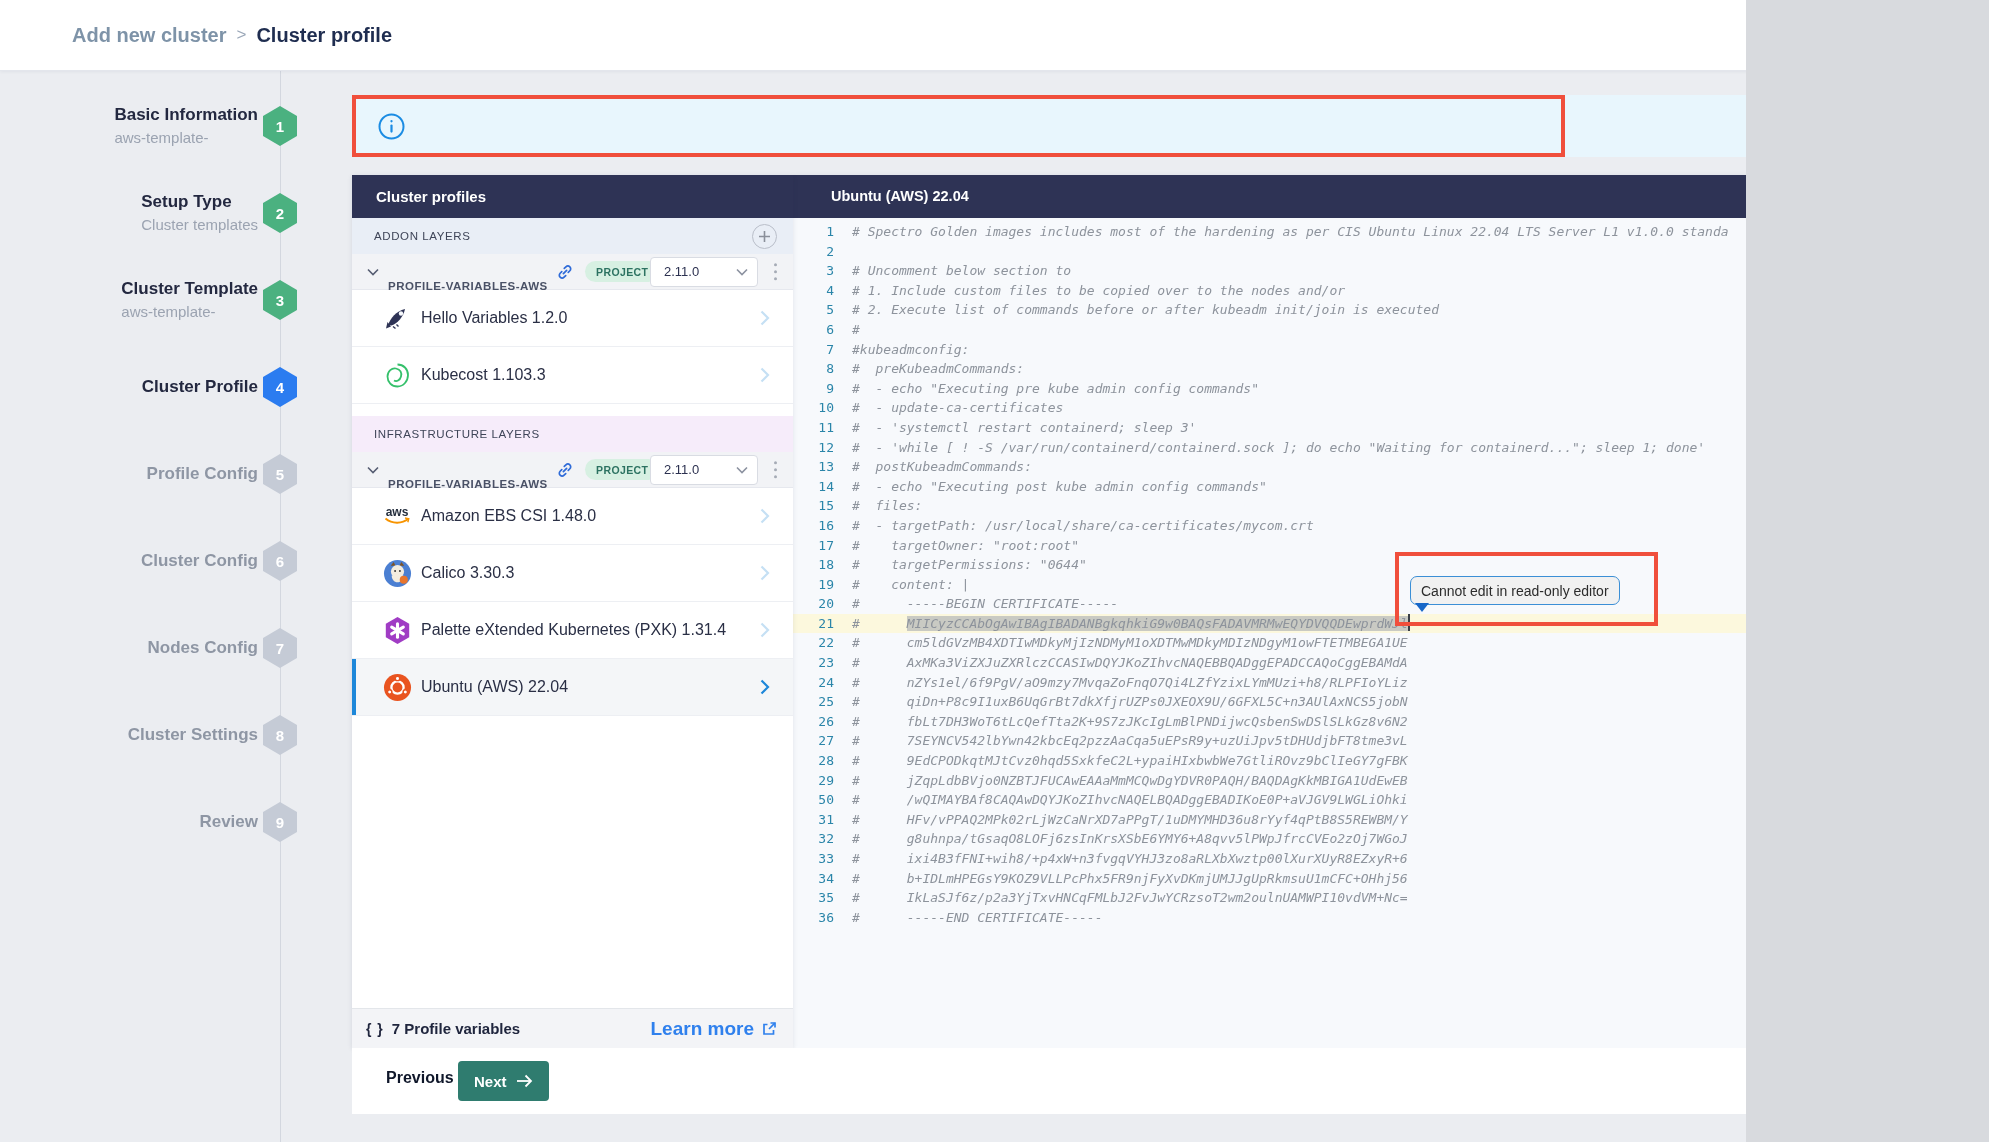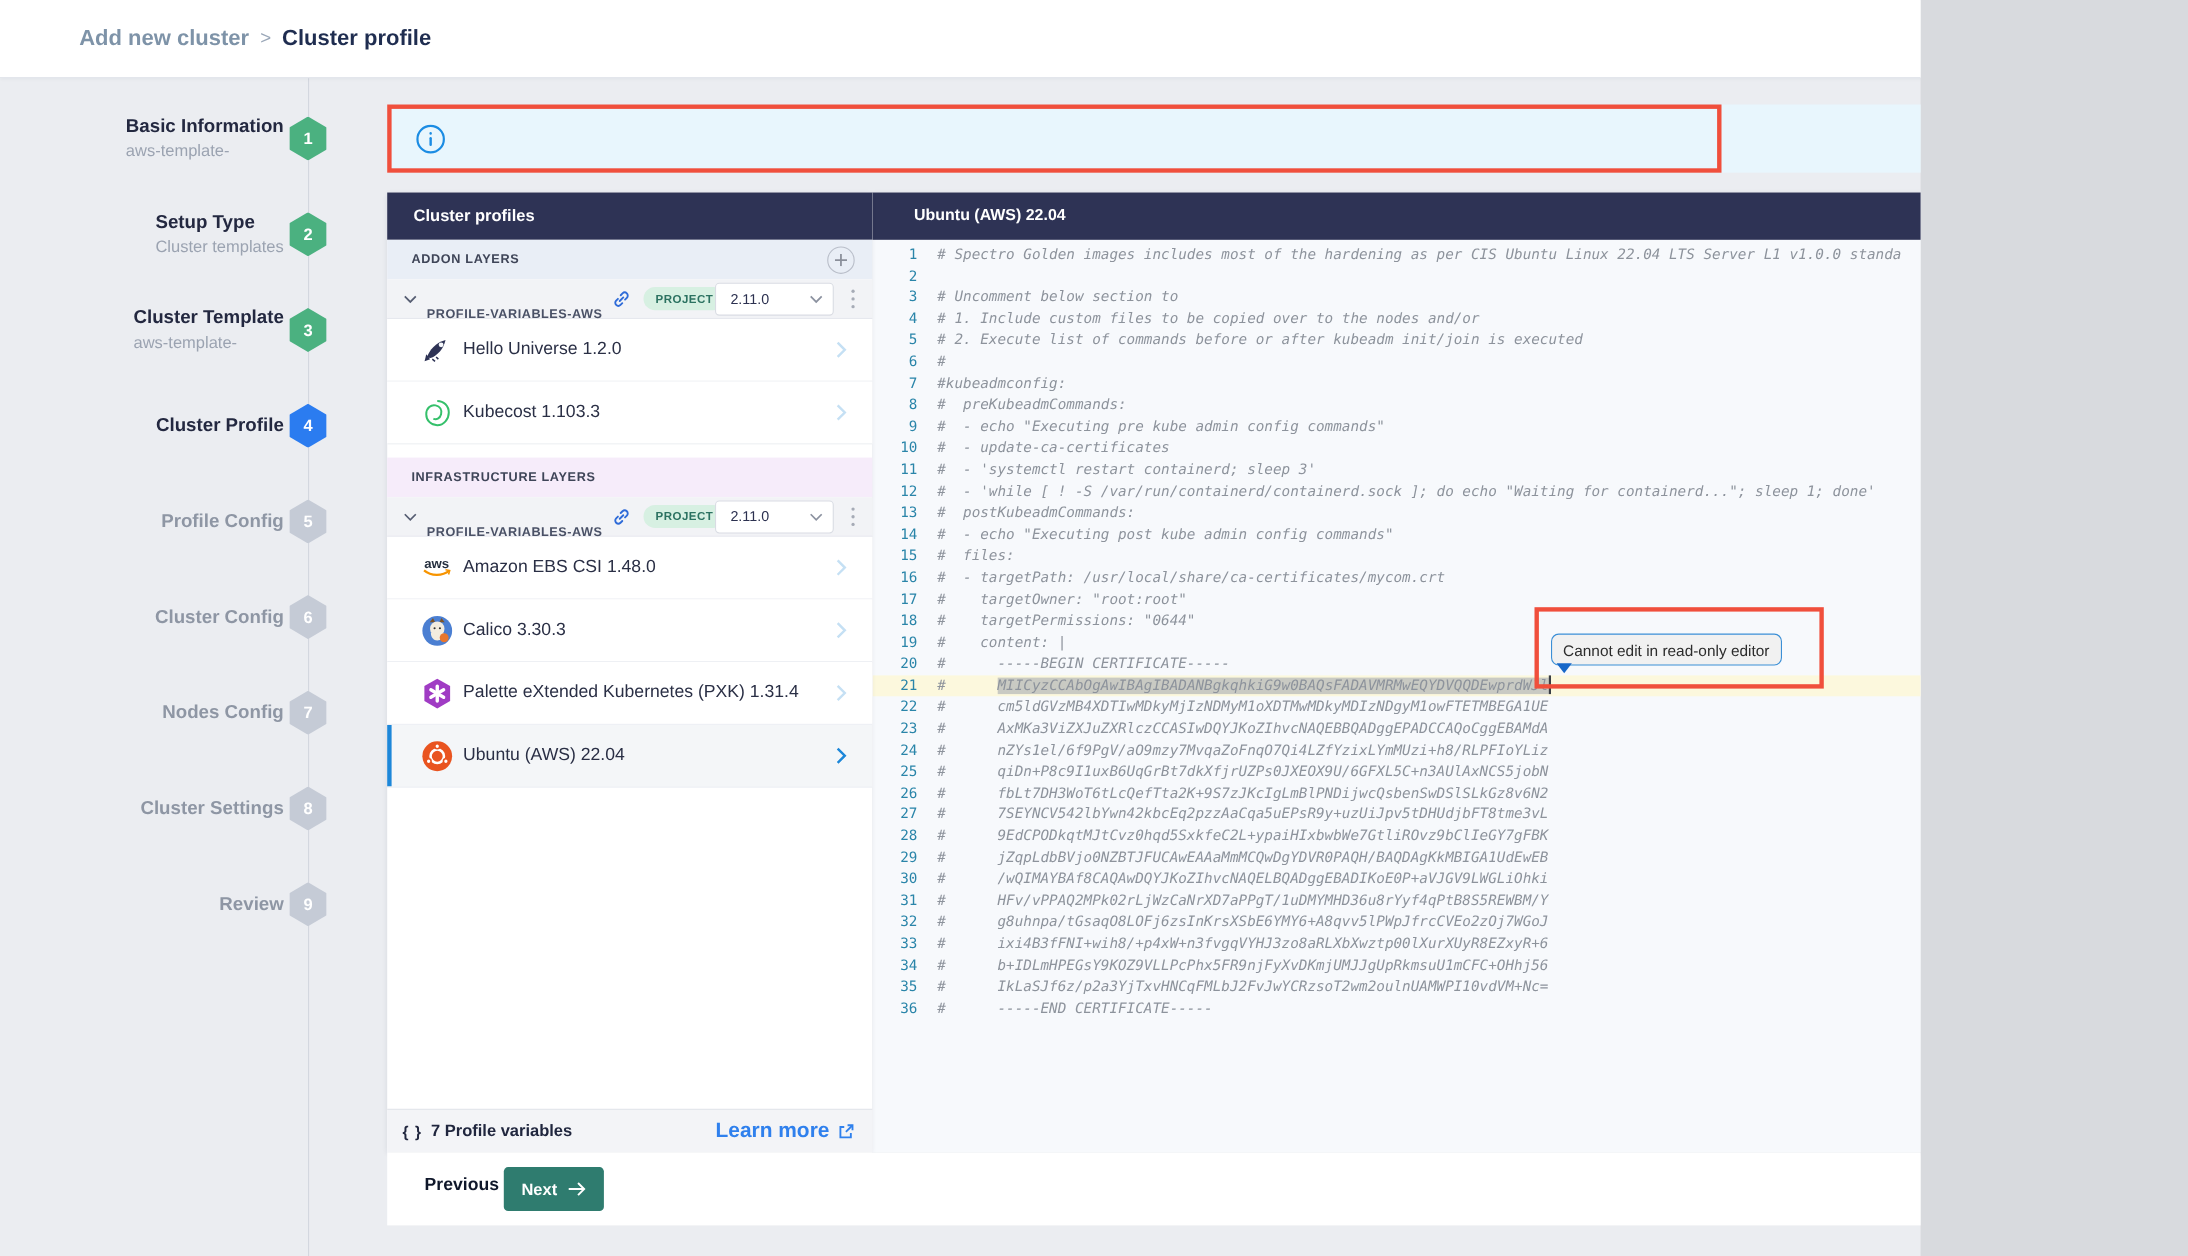--- a/index.html
+++ b/index.html
@@ -28,21 +28,21 @@
   .hex.todo{background:#c5cbd6;}
   
   .banner{position:absolute;left:352px;top:95px;width:1601px;height:62px;background:#e8f6fd;display:flex;align-items:center;z-index:2;}
   .banner-icon{margin-left:26px;flex:0 0 auto;display:flex;}
   .banner-text{margin-left:17px;font-size:15.5px;font-weight:600;color:#27334a;}
   .red-box{position:absolute;border:4px solid #f04f3c;box-sizing:border-box;pointer-events:none;}
   .banner-red{left:352px;top:95px;width:1213px;height:62px;z-index:3;}
   
   .profiles-panel{position:absolute;left:352px;top:175px;width:441px;height:873px;background:#fff;box-shadow:0 1px 5px rgba(30,40,70,.10);z-index:2;}
   .panel-header{height:43px;background:#2e3355;color:#fff;font-size:15px;font-weight:700;line-height:43px;padding-left:24px;}
-  .section-header{height:36px;display:flex;align-items:center;padding:0 16px 0 22px;font-size:11.5px;font-weight:700;letter-spacing:.6px;color:#3f4558;}
+  .section-header{height:36px;display:flex;align-items:center;padding:0 16px 0 22px;font-size:11.5px;font-weight:400;letter-spacing:.6px;color:#3f4558;}
   .section-header.addon{background:#e9eef6;}
   .section-header.infra{background:#f6ecfa;margin-top:12px;}
   .add-btn{margin-left:auto;width:23px;height:23px;border:1.5px solid #b9bec9;border-radius:50%;display:flex;align-items:center;justify-content:center;color:#8a8f9a;cursor:pointer;background:#fff0;}
   .pv-row{position:relative;height:35px;background:#f2f3f6;border-bottom:1px solid #e6e8ee;display:flex;align-items:center;}
   .pv-chevron{margin-left:15px;display:flex;color:#565d72;cursor:pointer;}
   .pv-label{margin-left:9px;font-size:11.5px;font-weight:700;letter-spacing:.5px;color:#4a5166;margin-top:28px;}
   .pv-link{margin-left:8px;display:flex;cursor:pointer;}
   .pv-pill{position:absolute;left:233px;height:21px;padding:0 11px;background:#d7f0e2;color:#2c7261;font-size:10.5px;font-weight:700;letter-spacing:.4px;border-radius:11px;display:flex;align-items:center;}
   .pv-select{position:absolute;left:298px;width:108px;height:30px;background:#fff;border:1px solid #d9dce3;border-radius:4px;display:flex;align-items:center;font-size:13px;color:#2c3150;cursor:pointer;box-sizing:border-box;}
   .pv-select span{margin-left:13px;flex:1;}
@@ -230,21 +230,21 @@
         </div>
         <div class="layer-row">
           <span class="layer-icon">
             <svg width="26" height="26" viewBox="0 0 26 26">
               <path d="M4 20C6.5 13 12 6.5 21 4c-1.5 7.5-7 14-13.5 16.5z" fill="#2e3355"></path>
               <circle cx="17" cy="8.5" r="2.2" fill="#f7f9fc"></circle>
               <path d="M3.5 17l3.5 4.5L2 23.5z" fill="#2e3355"></path>
               <path d="M9 21.5l2.5 2M12.5 19.5l2 2" stroke="#2e3355" stroke-width="1.4"></path>
             </svg>
           </span>
-          <span class="layer-label">Hello Universe 1.2.0</span>
+          <span class="layer-label">Hello Variables 1.2.0</span>
           <span class="layer-chevron">
             <svg width="10" height="16" viewBox="0 0 10 16" fill="none" stroke="currentColor" stroke-width="2.2">
               <path d="M1.5 1.5L8 8l-6.5 6.5"></path>
             </svg>
           </span>
         </div>
         <div class="layer-row">
           <span class="layer-icon">
             <svg width="27" height="27" viewBox="0 0 27 27" fill="none" stroke="#35c06b" stroke-width="1.8">
               <path d="M13.5 2.5c6 0 10.5 4.5 10.5 10.5S19.5 24.5 13.5 24.5 3.5 20 3.5 14.5 8 5.5 12 6.5s6 4 5 8-4.5 5.5-7 4"></path>
@@ -408,21 +408,21 @@
         <div class="code-line"><span class="ln">20</span><span class="ct">#      -----BEGIN CERTIFICATE-----</span></div>
         <div class="code-line active"><span class="ln">21</span><span class="ct">#      <span class="sel">MIICyzCCAbOgAwIBAgIBADANBgkqhkiG9w0BAQsFADAVMRMwEQYDVQQDEwprdWJl</span><span class="cursor"></span></span></div>
         <div class="code-line"><span class="ln">22</span><span class="ct">#      cm5ldGVzMB4XDTIwMDkyMjIzNDMyM1oXDTMwMDkyMDIzNDgyM1owFTETMBEGA1UE</span></div>
         <div class="code-line"><span class="ln">23</span><span class="ct">#      AxMKa3ViZXJuZXRlczCCASIwDQYJKoZIhvcNAQEBBQADggEPADCCAQoCggEBAMdA</span></div>
         <div class="code-line"><span class="ln">24</span><span class="ct">#      nZYs1el/6f9PgV/aO9mzy7MvqaZoFnqO7Qi4LZfYzixLYmMUzi+h8/RLPFIoYLiz</span></div>
         <div class="code-line"><span class="ln">25</span><span class="ct">#      qiDn+P8c9I1uxB6UqGrBt7dkXfjrUZPs0JXEOX9U/6GFXL5C+n3AUlAxNCS5jobN</span></div>
         <div class="code-line"><span class="ln">26</span><span class="ct">#      fbLt7DH3WoT6tLcQefTta2K+9S7zJKcIgLmBlPNDijwcQsbenSwDSlSLkGz8v6N2</span></div>
         <div class="code-line"><span class="ln">27</span><span class="ct">#      7SEYNCV542lbYwn42kbcEq2pzzAaCqa5uEPsR9y+uzUiJpv5tDHUdjbFT8tme3vL</span></div>
         <div class="code-line"><span class="ln">28</span><span class="ct">#      9EdCPODkqtMJtCvz0hqd5SxkfeC2L+ypaiHIxbwbWe7GtliROvz9bClIeGY7gFBK</span></div>
         <div class="code-line"><span class="ln">29</span><span class="ct">#      jZqpLdbBVjo0NZBTJFUCAwEAAaMmMCQwDgYDVR0PAQH/BAQDAgKkMBIGA1UdEwEB</span></div>
-        <div class="code-line"><span class="ln">30</span><span class="ct">#      /wQIMAYBAf8CAQAwDQYJKoZIhvcNAQELBQADggEBADIKoE0P+aVJGV9LWGLiOhki</span></div>
+        <div class="code-line"><span class="ln">50</span><span class="ct">#      /wQIMAYBAf8CAQAwDQYJKoZIhvcNAQELBQADggEBADIKoE0P+aVJGV9LWGLiOhki</span></div>
         <div class="code-line"><span class="ln">31</span><span class="ct">#      HFv/vPPAQ2MPk02rLjWzCaNrXD7aPPgT/1uDMYMHD36u8rYyf4qPtB8S5REWBM/Y</span></div>
         <div class="code-line"><span class="ln">32</span><span class="ct">#      g8uhnpa/tGsaqO8LOFj6zsInKrsXSbE6YMY6+A8qvv5lPWpJfrcCVEo2zOj7WGoJ</span></div>
         <div class="code-line"><span class="ln">33</span><span class="ct">#      ixi4B3fFNI+wih8/+p4xW+n3fvgqVYHJ3zo8aRLXbXwztp00lXurXUyR8EZxyR+6</span></div>
         <div class="code-line"><span class="ln">34</span><span class="ct">#      b+IDLmHPEGsY9KOZ9VLLPcPhx5FR9njFyXvDKmjUMJJgUpRkmsuU1mCFC+OHhj56</span></div>
         <div class="code-line"><span class="ln">35</span><span class="ct">#      IkLaSJf6z/p2a3YjTxvHNCqFMLbJ2FvJwYCRzsoT2wm2oulnUAMWPI10vdVM+Nc=</span></div>
         <div class="code-line"><span class="ln">36</span><span class="ct">#      -----END CERTIFICATE-----</span></div>
       </div>
     <div class="sb-track"></div>
     <div class="sb-thumb"></div>
     <div class="side-panel" id="side-panel">

